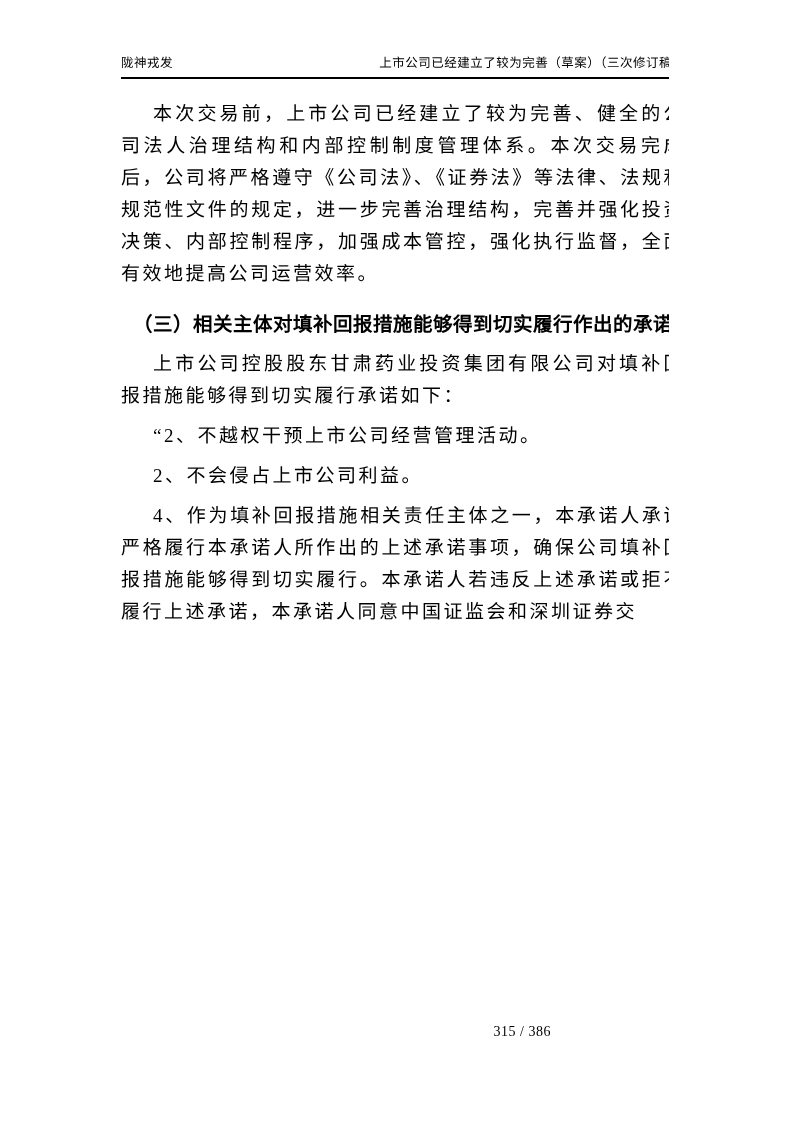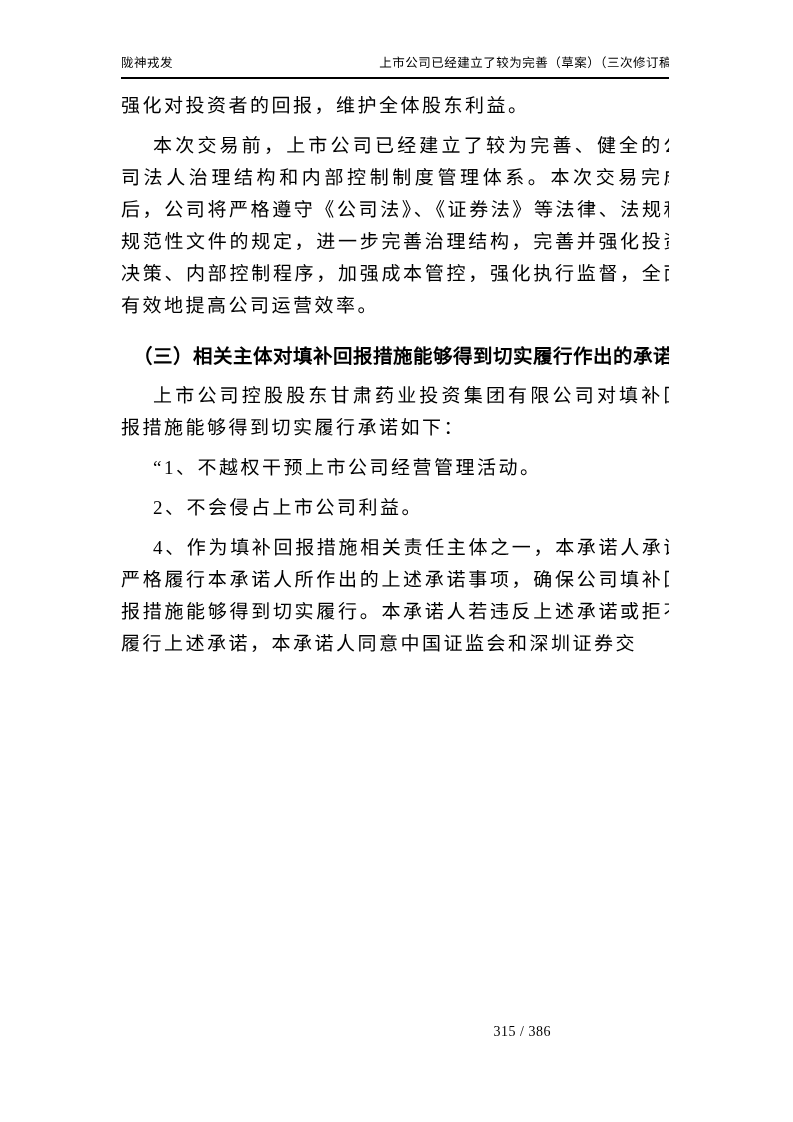--- a/index.html
+++ b/index.html
@@ -72,25 +72,24 @@
 <body>
 
 <div class="page">
 
   <header class="page-header">
     <span>陇神戎发</span>
     <span>上市公司已经建立了较为完善（草案）（三次修订稿）</span>
   </header>
 
   <main class="doc-content">
-    <p class="para flush">强化对投资者的回报，维护全体股东利益。</p>
     <p class="para">本次交易前，上市公司已经建立了较为完善、健全的公司法人治理结构和内部控制制度管理体系。本次交易完成后，公司将严格遵守《公司法》、《证券法》等法律、法规和规范性文件的规定，进一步完善治理结构，完善并强化投资决策、内部控制程序，加强成本管控，强化执行监督，全面有效地提高公司运营效率。</p>
     <h2 class="section-heading">（三）相关主体对填补回报措施能够得到切实履行作出的承诺</h2>
     <p class="para">上市公司控股股东甘肃药业投资集团有限公司对填补回报措施能够得到切实履行承诺如下：</p>
-    <p class="para">“1、不越权干预上市公司经营管理活动。</p>
+    <p class="para">“2、不越权干预上市公司经营管理活动。</p>
     <p class="para">2、不会侵占上市公司利益。</p>
     <p class="para">4、作为填补回报措施相关责任主体之一，本承诺人承诺严格履行本承诺人所作出的上述承诺事项，确保公司填补回报措施能够得到切实履行。本承诺人若违反上述承诺或拒不履行上述承诺，本承诺人同意中国证监会和深圳证券交</p>
   </main>
 
   <footer class="page-footer">
     <span>315 / 386</span>
   </footer>
 
 </div>
 

